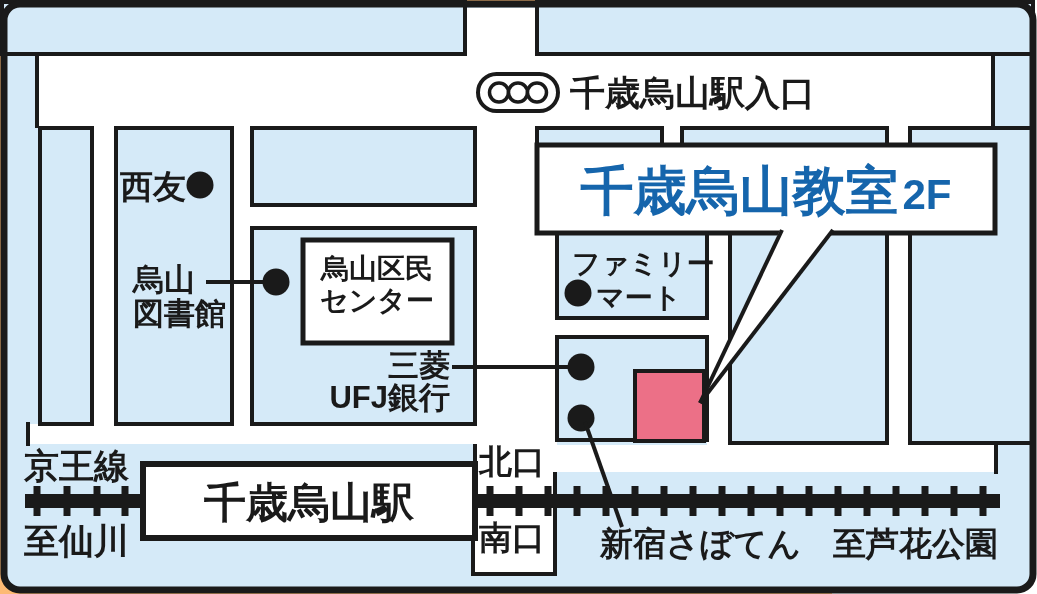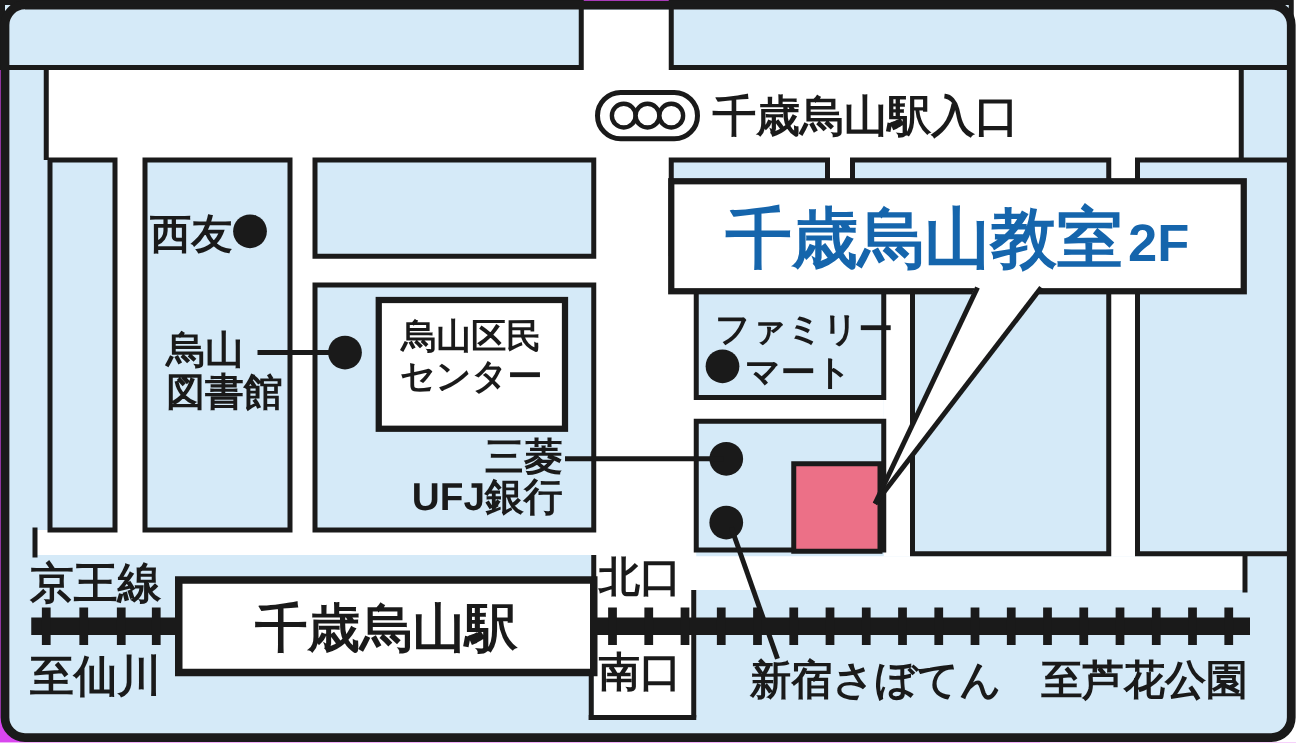--- a/index.html
+++ b/index.html
@@ -1,16 +1,16 @@
 <!DOCTYPE html>
 <html><head>
 <meta charset="utf-8">
 <style>
   html,body{margin:0;padding:0;background:#fff;}
-  .stage{position:relative;width:832px;height:594px;background:#d946ef;
+  .stage{position:relative;width:832px;height:594px;background:#fdba74;
          font-family:"Liberation Sans","DejaVu Sans",sans-serif;}
   svg text{font-family:"Liberation Sans","DejaVu Sans",sans-serif;font-weight:bold;fill:#1a1a1a;}
   .road{fill:#ffffff;}
   .blk{fill:#d5eaf8;stroke:#1a1a1a;stroke-width:4;}
   .cap{fill:#1a1a1a;}
   .wbox{fill:#ffffff;stroke:#1a1a1a;}
   .dot{fill:#1a1a1a;}
   .cline{stroke:#1a1a1a;stroke-width:4;fill:none;}
   .tie{fill:#1a1a1a;}
   .rail{fill:#1a1a1a;}

